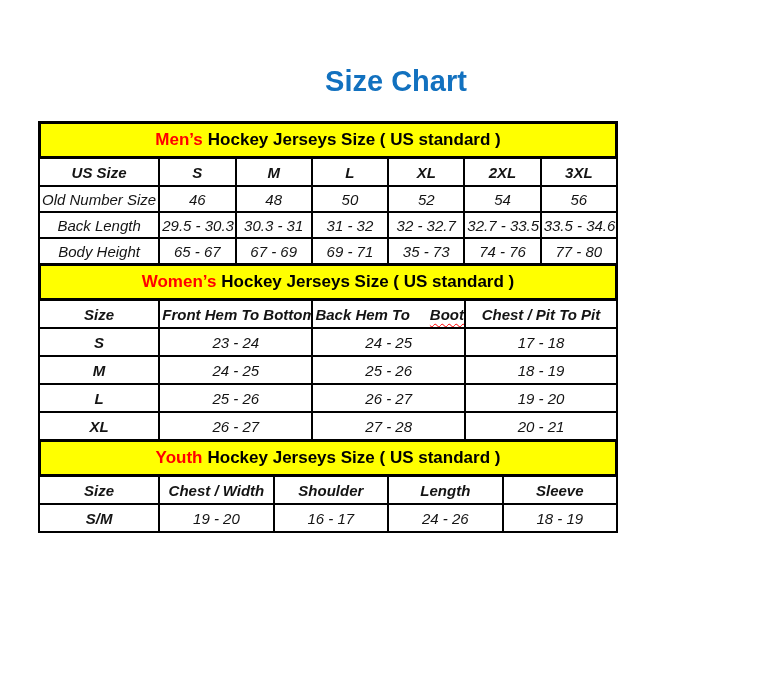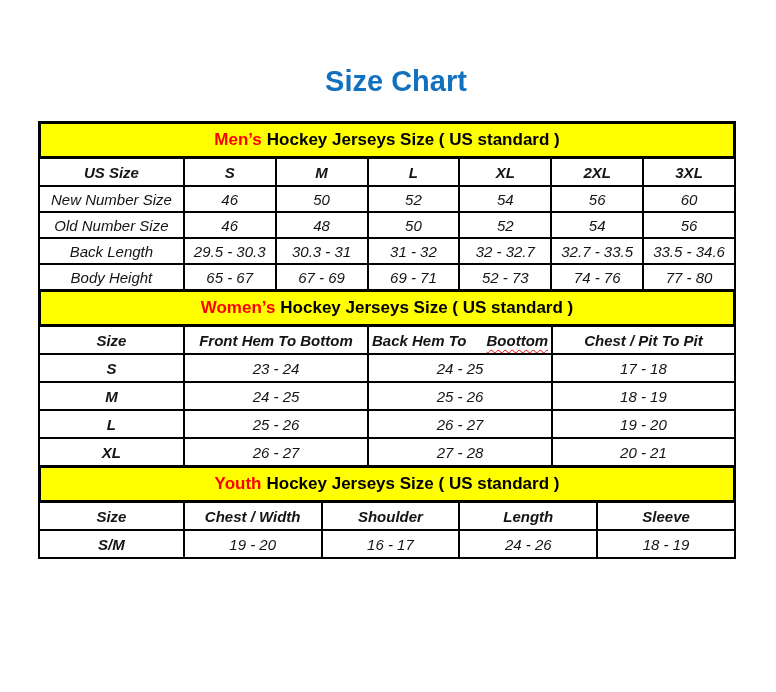--- a/index.html
+++ b/index.html
@@ -17,21 +17,21 @@
     font-family:"Liberation Sans",sans-serif;
   }
   .title{
     position:absolute;top:66px;left:0;width:100%;
     margin:0;text-align:center;
     font-size:29px;font-weight:700;line-height:1.1;
     color:var(--title-blue);
     padding-left:8px;
   }
   .chart{
-    position:absolute;left:38px;top:121px;width:698px;
+    position:absolute;left:38px;top:121px;width:580px;
   }
   .band{
     box-sizing:border-box;
     height:38px;
     background:var(--band-yellow);
     border:3px solid var(--border-black);
     display:flex;align-items:center;justify-content:center;
     gap:5px;
     font-size:17px;font-weight:700;color:#000;
   }
@@ -91,29 +91,20 @@
           <th>S</th>
           <th>M</th>
           <th>L</th>
           <th>XL</th>
           <th>2XL</th>
           <th>3XL</th>
         </tr>
       </thead>
       <tbody>
         <tr>
-          <td>New Number Size</td>
-          <td>46</td>
-          <td>50</td>
-          <td>52</td>
-          <td>54</td>
-          <td>56</td>
-          <td>60</td>
-        </tr>
-        <tr>
           <td>Old Number Size</td>
           <td>46</td>
           <td>48</td>
           <td>50</td>
           <td>52</td>
           <td>54</td>
           <td>56</td>
         </tr>
         <tr>
           <td>Back Length</td>
@@ -122,21 +113,21 @@
           <td>31 - 32</td>
           <td>32 - 32.7</td>
           <td>32.7 - 33.5</td>
           <td>33.5 - 34.6</td>
         </tr>
         <tr>
           <td>Body Height</td>
           <td>65 - 67</td>
           <td>67 - 69</td>
           <td>69 - 71</td>
-          <td>52 - 73</td>
+          <td>35 - 73</td>
           <td>74 - 76</td>
           <td>77 - 80</td>
         </tr>
       </tbody>
     </table>
 
     <div class="band">
       <span class="hl">Women’s</span>
         <span>Hockey Jerseys Size ( US standard )</span>
     </div>

